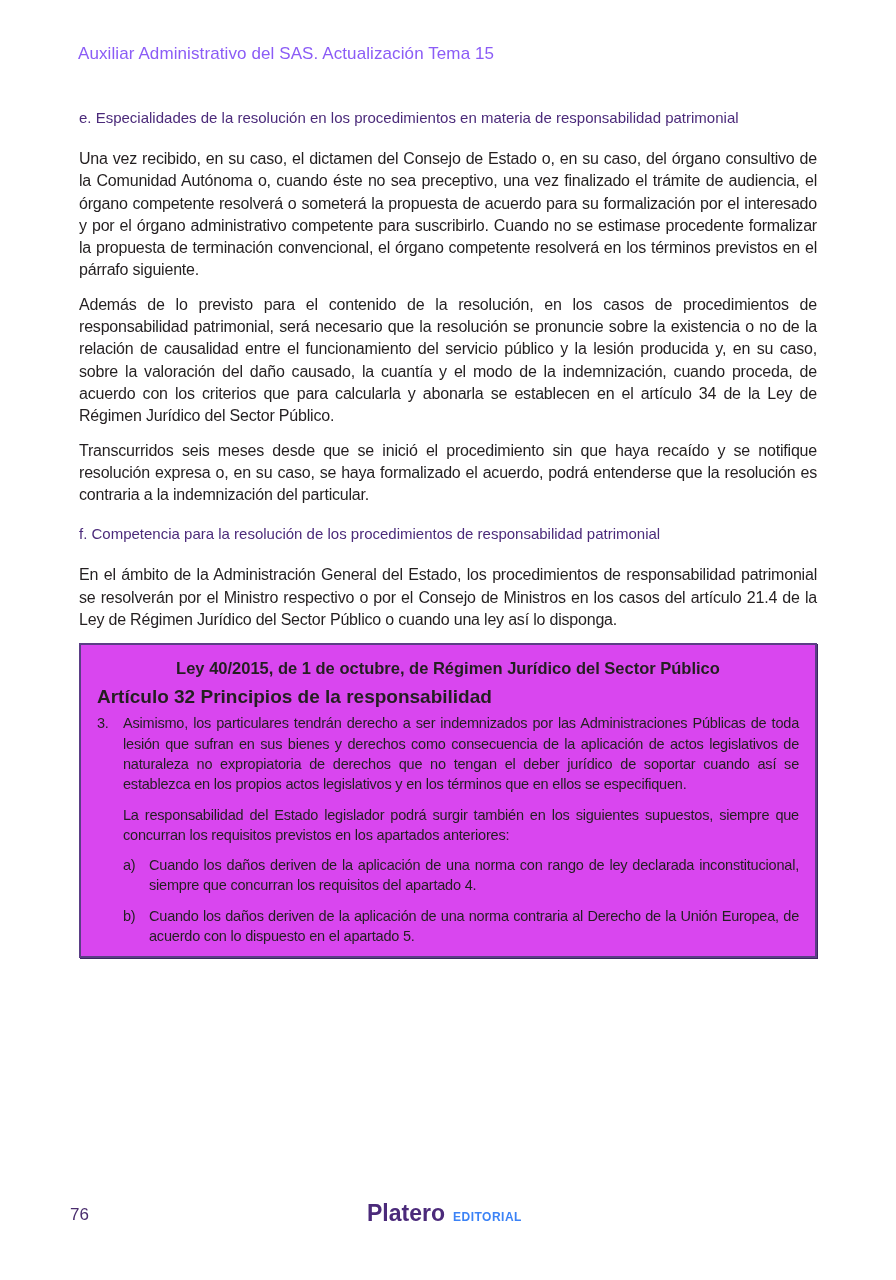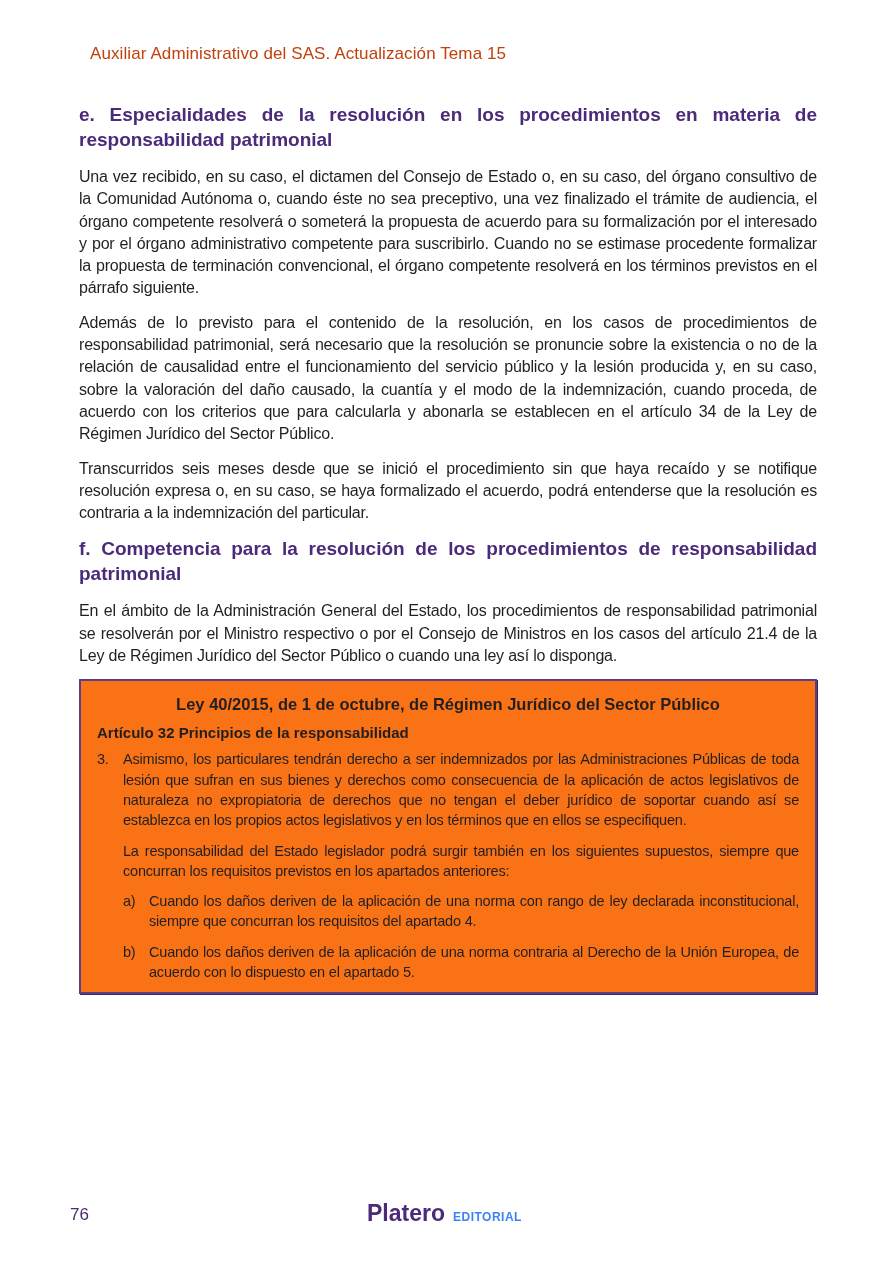--- a/index.html
+++ b/index.html
@@ -10,67 +10,67 @@
     body {
       width: 896px;
       height: 1280px;
       position: relative;
       overflow: hidden;
       font-family: "Liberation Sans", sans-serif;
       color: #231f20;
     }
     .running-header {
       position: absolute;
-      left: 90px;
+      left: 78px;
       top: 44px;
       font-size: 17px;
-      color: #c2410c;
+      color: #8b5cf6;
       letter-spacing: 0.1px;
     }
     .content {
       position: absolute;
       left: 79px;
       top: 102px;
       width: 738px;
     }
     h2.section-title {
       margin: 0 0 14px 0;
-      font-size: 19px;
-      line-height: 25px;
-      font-weight: bold;
+      font-size: 15px;
+      line-height: 32px;
+      font-weight: normal;
       color: #4b2a7a;
       text-align: justify;
     }
     p.body {
       margin: 0 0 12px 0;
       font-size: 16px;
       line-height: 22.3px;
       text-align: justify;
       letter-spacing: -0.2px;
       font-family: "Liberation Sans Narrow", "Liberation Sans", sans-serif;
     }
     .section-f { margin-top: 25px; }
     .law-box {
       margin: 10px 0 10px 0;
-      background: #f97316;
+      background: #d946ef;
       border: 2px solid #5b3e86;
       box-shadow: 1px 1px 0 #3a2660;
       padding: 12px 16px 10px 16px;
     }
     .law-title {
       text-align: center;
       font-weight: bold;
       font-size: 16.5px;
       line-height: 22px;
       margin: 0 0 8px 0;
       color: #231f20;
     }
     .article-title {
       font-weight: bold;
-      font-size: 15px;
+      font-size: 19px;
       line-height: 20px;
       margin: 0 0 6px 0;
     }
     .law-item {
       display: flex;
       font-size: 14.5px;
       line-height: 20.3px;
       letter-spacing: -0.2px;
       margin: 0 0 10px 0;
     }

